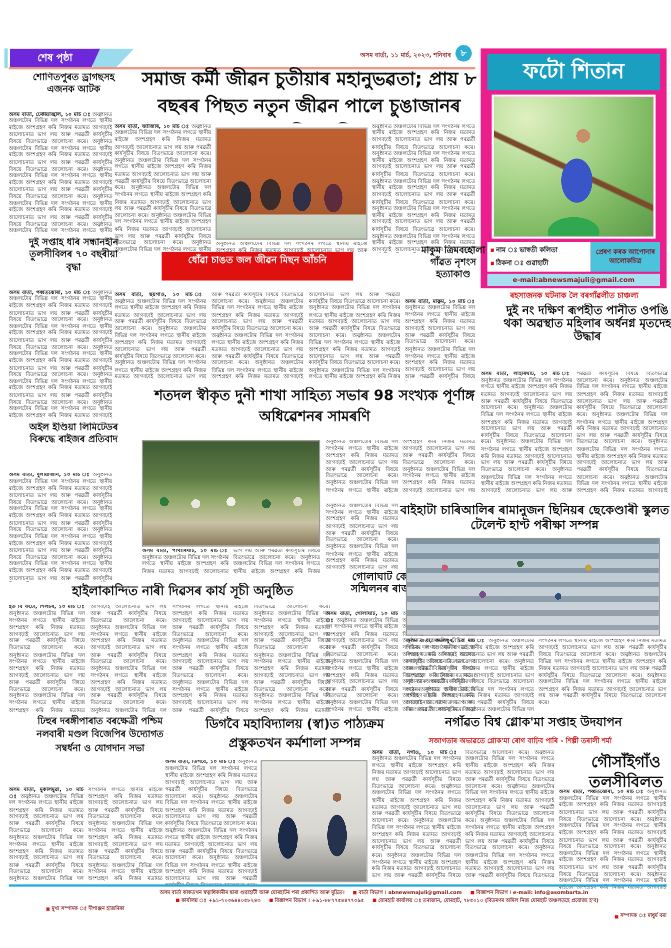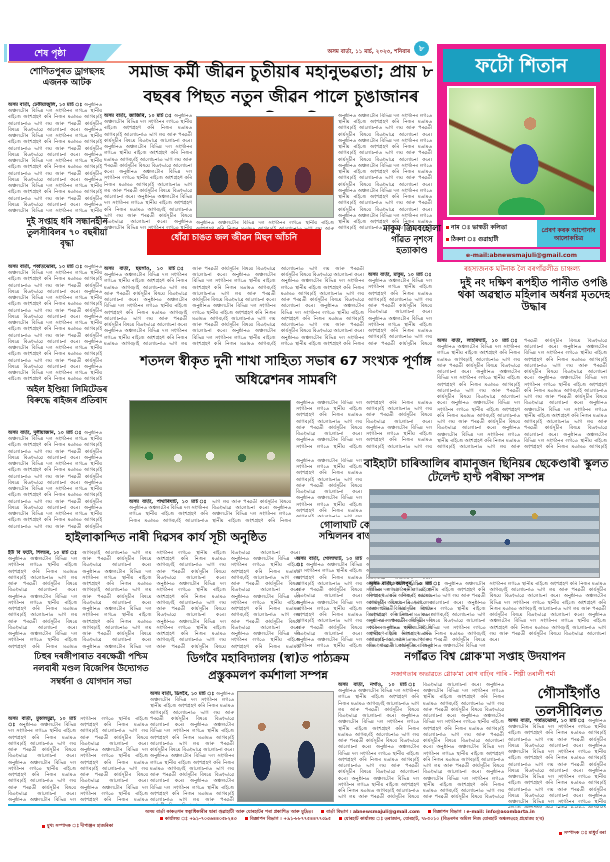--- a/index.html
+++ b/index.html
@@ -23,21 +23,21 @@
       overflow:hidden;margin-left:12px;}
   .bd{position:absolute;margin:0;font-size:4.8px;line-height:1.3;text-align:justify;color:#222;
       overflow:hidden;}
   .dl{font-weight:700;color:#000;}
   .c2{column-count:2;column-gap:4px;}
   .c3{column-count:3;column-gap:5px;}
   .c4{column-count:4;column-gap:5px;}
   .photo{position:absolute;overflow:hidden;border:1px solid #9a9a9a;box-sizing:border-box;}
   .banner{position:absolute;background:#e01010;color:#fff;font-weight:700;text-align:center;
           overflow:hidden;}
-  .kicker{position:absolute;color:#cc1111;font-weight:400;text-align:center;overflow:hidden;}
+  .kicker{position:absolute;color:#cc1111;font-weight:700;text-align:center;overflow:hidden;}
   
   .photobox{position:absolute;left:437px;top:44px;width:169px;height:218px;background:#ec1e8e;}
   .pb-head{position:absolute;left:443px;top:49px;width:157px;height:33px;background:#1b9fc0;
            color:#fff;font-weight:700;font-size:19px;line-height:33px;text-align:center;overflow:hidden;}
   .pb-photo{position:absolute;left:447px;top:86px;width:149px;height:131px;border:2px solid #fff;
             box-sizing:border-box;overflow:hidden;
             background:
               radial-gradient(ellipse 34px 20px at 50% 97%, #2fa84f 68%, transparent 70%),
               radial-gradient(ellipse 24px 34px at 52% 60%, #3a55c8 58%, transparent 60%),
               radial-gradient(circle 9px at 56% 28%, #c8906a 68%, transparent 70%),
@@ -116,21 +116,21 @@
   <div class="hl" style="left:368px;top:223px;width:64px;height:48px;font-size:8.5px;">মাকুম ত্ৰিমবহোলা গাঁৱত নৃশংস হত্যাকাণ্ড</div>
   <p class="bd" style="left:368px;top:272px;width:64px;height:74px;"><b class="dl">অসম বাৰ্তা, মাকুম, ১০ মাৰ্চ ঃ</b> <span>অনুষ্ঠানত অঞ্চলটোৰ বিভিন্ন দল সংগঠনৰ লগতে স্থানীয় ৰাইজে অংশগ্ৰহণ কৰি নিজৰ মতামত আগবঢ়াই আলোচনাত ভাগ লয় আৰু পৰৱৰ্তী কাৰ্যসূচীৰ বিষয়ে বিতংভাৱে আলোচনা কৰে। অনুষ্ঠানত অঞ্চলটোৰ বিভিন্ন দল সংগঠনৰ লগতে স্থানীয় ৰাইজে অংশগ্ৰহণ কৰি নিজৰ মতামত আগবঢ়াই আলোচনাত ভাগ লয় আৰু পৰৱৰ্তী কাৰ্যসূচীৰ বিষয়ে বিতংভাৱে আলোচনা কৰে। অনুষ্ঠানত অঞ্চলটোৰ বিভিন্ন দল সংগঠনৰ লগতে স্থানীয় ৰাইজে অংশগ্ৰহণ কৰি নিজৰ মতামত আগবঢ়াই আলোচনাত ভাগ লয় আৰু পৰৱৰ্তী কাৰ্যসূচীৰ বিষয়ে বিতংভাৱে আলোচনা কৰে।</span></p>
 
   <div class="banner" style="left:147px;top:229px;width:174px;height:26px;font-size:8.5px;line-height:16px;">ধোঁৱা চাঙত জল জীৱন মিছন আঁচনি</div>
   <p class="bd c3" style="left:104px;top:266px;width:260px;height:84px;"><b class="dl">অসম বাৰ্তা, ছয়গাঁও, ১০ মাৰ্চ ঃ</b> <span>অনুষ্ঠানত অঞ্চলটোৰ বিভিন্ন দল সংগঠনৰ লগতে স্থানীয় ৰাইজে অংশগ্ৰহণ কৰি নিজৰ মতামত আগবঢ়াই আলোচনাত ভাগ লয় আৰু পৰৱৰ্তী কাৰ্যসূচীৰ বিষয়ে বিতংভাৱে আলোচনা কৰে। অনুষ্ঠানত অঞ্চলটোৰ বিভিন্ন দল সংগঠনৰ লগতে স্থানীয় ৰাইজে অংশগ্ৰহণ কৰি নিজৰ মতামত আগবঢ়াই আলোচনাত ভাগ লয় আৰু পৰৱৰ্তী কাৰ্যসূচীৰ বিষয়ে বিতংভাৱে আলোচনা কৰে। অনুষ্ঠানত অঞ্চলটোৰ বিভিন্ন দল সংগঠনৰ লগতে স্থানীয় ৰাইজে অংশগ্ৰহণ কৰি নিজৰ মতামত আগবঢ়াই আলোচনাত ভাগ লয় আৰু পৰৱৰ্তী কাৰ্যসূচীৰ বিষয়ে বিতংভাৱে আলোচনা কৰে। অনুষ্ঠানত অঞ্চলটোৰ বিভিন্ন দল সংগঠনৰ লগতে স্থানীয় ৰাইজে অংশগ্ৰহণ কৰি নিজৰ মতামত আগবঢ়াই আলোচনাত ভাগ লয় আৰু পৰৱৰ্তী কাৰ্যসূচীৰ বিষয়ে বিতংভাৱে আলোচনা কৰে। অনুষ্ঠানত অঞ্চলটোৰ বিভিন্ন দল সংগঠনৰ লগতে স্থানীয় ৰাইজে অংশগ্ৰহণ কৰি নিজৰ মতামত আগবঢ়াই আলোচনাত ভাগ লয় আৰু পৰৱৰ্তী কাৰ্যসূচীৰ বিষয়ে বিতংভাৱে আলোচনা কৰে। অনুষ্ঠানত অঞ্চলটোৰ বিভিন্ন দল সংগঠনৰ লগতে স্থানীয় ৰাইজে অংশগ্ৰহণ কৰি নিজৰ মতামত আগবঢ়াই আলোচনাত ভাগ লয় আৰু পৰৱৰ্তী কাৰ্যসূচীৰ বিষয়ে বিতংভাৱে আলোচনা কৰে। অনুষ্ঠানত অঞ্চলটোৰ বিভিন্ন দল সংগঠনৰ লগতে স্থানীয় ৰাইজে অংশগ্ৰহণ কৰি নিজৰ মতামত আগবঢ়াই আলোচনাত ভাগ লয় আৰু পৰৱৰ্তী কাৰ্যসূচীৰ বিষয়ে বিতংভাৱে আলোচনা কৰে। অনুষ্ঠানত অঞ্চলটোৰ বিভিন্ন দল সংগঠনৰ লগতে স্থানীয় ৰাইজে অংশগ্ৰহণ কৰি নিজৰ মতামত আগবঢ়াই আলোচনাত ভাগ লয় আৰু পৰৱৰ্তী কাৰ্যসূচীৰ বিষয়ে বিতংভাৱে আলোচনা কৰে। অনুষ্ঠানত অঞ্চলটোৰ বিভিন্ন দল সংগঠনৰ লগতে স্থানীয় ৰাইজে অংশগ্ৰহণ কৰি নিজৰ মতামত আগবঢ়াই আলোচনাত ভাগ লয় আৰু পৰৱৰ্তী কাৰ্যসূচীৰ বিষয়ে বিতংভাৱে আলোচনা কৰে। অনুষ্ঠানত অঞ্চলটোৰ বিভিন্ন দল সংগঠনৰ লগতে স্থানীয় ৰাইজে অংশগ্ৰহণ কৰি নিজৰ মতামত আগবঢ়াই আলোচনাত ভাগ লয় আৰু পৰৱৰ্তী কাৰ্যসূচীৰ বিষয়ে বিতংভাৱে আলোচনা কৰে।</span></p>
 
   <div class="kicker" style="left:437px;top:264px;width:170px;height:10px;font-size:7px;line-height:10px;">ৰহস্যজনক ঘটনাক লৈ বৰগাঁৱলীত চাঞ্চল্য</div>
   <div class="hl" style="left:441px;top:276px;width:162px;height:60px;font-size:10.5px;line-height:1.15;">দুই নং দক্ষিণ ৰূপহীত পানীত ওপঙি থকা অৱস্থাত মহিলাৰ অৰ্ধনগ্ন মৃতদেহ উদ্ধাৰ</div>
   <p class="bd c2" style="left:437px;top:338px;width:170px;height:117px;"><b class="dl">অসম বাৰ্তা, লাহৰিঘাট, ১০ মাৰ্চ ঃ</b> <span>অনুষ্ঠানত অঞ্চলটোৰ বিভিন্ন দল সংগঠনৰ লগতে স্থানীয় ৰাইজে অংশগ্ৰহণ কৰি নিজৰ মতামত আগবঢ়াই আলোচনাত ভাগ লয় আৰু পৰৱৰ্তী কাৰ্যসূচীৰ বিষয়ে বিতংভাৱে আলোচনা কৰে। অনুষ্ঠানত অঞ্চলটোৰ বিভিন্ন দল সংগঠনৰ লগতে স্থানীয় ৰাইজে অংশগ্ৰহণ কৰি নিজৰ মতামত আগবঢ়াই আলোচনাত ভাগ লয় আৰু পৰৱৰ্তী কাৰ্যসূচীৰ বিষয়ে বিতংভাৱে আলোচনা কৰে। অনুষ্ঠানত অঞ্চলটোৰ বিভিন্ন দল সংগঠনৰ লগতে স্থানীয় ৰাইজে অংশগ্ৰহণ কৰি নিজৰ মতামত আগবঢ়াই আলোচনাত ভাগ লয় আৰু পৰৱৰ্তী কাৰ্যসূচীৰ বিষয়ে বিতংভাৱে আলোচনা কৰে। অনুষ্ঠানত অঞ্চলটোৰ বিভিন্ন দল সংগঠনৰ লগতে স্থানীয় ৰাইজে অংশগ্ৰহণ কৰি নিজৰ মতামত আগবঢ়াই আলোচনাত ভাগ লয় আৰু পৰৱৰ্তী কাৰ্যসূচীৰ বিষয়ে বিতংভাৱে আলোচনা কৰে। অনুষ্ঠানত অঞ্চলটোৰ বিভিন্ন দল সংগঠনৰ লগতে স্থানীয় ৰাইজে অংশগ্ৰহণ কৰি নিজৰ মতামত আগবঢ়াই আলোচনাত ভাগ লয় আৰু পৰৱৰ্তী কাৰ্যসূচীৰ বিষয়ে বিতংভাৱে আলোচনা কৰে। অনুষ্ঠানত অঞ্চলটোৰ বিভিন্ন দল সংগঠনৰ লগতে স্থানীয় ৰাইজে অংশগ্ৰহণ কৰি নিজৰ মতামত আগবঢ়াই আলোচনাত ভাগ লয় আৰু পৰৱৰ্তী কাৰ্যসূচীৰ বিষয়ে বিতংভাৱে আলোচনা কৰে। অনুষ্ঠানত অঞ্চলটোৰ বিভিন্ন দল সংগঠনৰ লগতে স্থানীয় ৰাইজে অংশগ্ৰহণ কৰি নিজৰ মতামত আগবঢ়াই আলোচনাত ভাগ লয় আৰু পৰৱৰ্তী কাৰ্যসূচীৰ বিষয়ে বিতংভাৱে আলোচনা কৰে। অনুষ্ঠানত অঞ্চলটোৰ বিভিন্ন দল সংগঠনৰ লগতে স্থানীয় ৰাইজে অংশগ্ৰহণ কৰি নিজৰ মতামত আগবঢ়াই আলোচনাত ভাগ লয় আৰু পৰৱৰ্তী কাৰ্যসূচীৰ বিষয়ে বিতংভাৱে আলোচনা কৰে।</span></p>
 
-  <div class="hl" style="left:116px;top:352px;width:316px;height:46px;font-size:13px;line-height:1.45;">শতদল স্বীকৃত দুনী শাখা সাহিত্য সভাৰ 67 সংখ্যক পূৰ্ণাঙ্গ অধিৱেশনৰ সামৰণি</div>
+  <div class="hl" style="left:116px;top:352px;width:316px;height:46px;font-size:13px;line-height:1.45;">শতদল স্বীকৃত দুনী শাখা সাহিত্য সভাৰ 98 সংখ্যক পূৰ্ণাঙ্গ অধিৱেশনৰ সামৰণি</div>
   <div class="photo" style="left:129px;top:400px;width:162px;height:97px;
        background:
          radial-gradient(circle 7px at 12% 58%, #2f7a3a 58%, transparent 60%),
          radial-gradient(circle 7px at 30% 60%, #e8e8e0 58%, transparent 60%),
          radial-gradient(circle 7px at 50% 58%, #f0f0e8 58%, transparent 60%),
          radial-gradient(circle 7px at 70% 60%, #356a40 58%, transparent 60%),
          radial-gradient(circle 7px at 88% 58%, #e0dccc 58%, transparent 60%),
          linear-gradient(180deg,#3f5c33 0%,#5d7a44 35%,#8fa868 55%,#c9c2a4 78%,#8a7a5c 100%);"></div>
   <p class="bd c2" style="left:296px;top:400px;width:136px;height:56px;"><span>অনুষ্ঠানত অঞ্চলটোৰ বিভিন্ন দল সংগঠনৰ লগতে স্থানীয় ৰাইজে অংশগ্ৰহণ কৰি নিজৰ মতামত আগবঢ়াই আলোচনাত ভাগ লয় আৰু পৰৱৰ্তী কাৰ্যসূচীৰ বিষয়ে বিতংভাৱে আলোচনা কৰে। অনুষ্ঠানত অঞ্চলটোৰ বিভিন্ন দল সংগঠনৰ লগতে স্থানীয় ৰাইজে অংশগ্ৰহণ কৰি নিজৰ মতামত আগবঢ়াই আলোচনাত ভাগ লয় আৰু পৰৱৰ্তী কাৰ্যসূচীৰ বিষয়ে বিতংভাৱে আলোচনা কৰে। অনুষ্ঠানত অঞ্চলটোৰ বিভিন্ন দল সংগঠনৰ লগতে স্থানীয় ৰাইজে অংশগ্ৰহণ কৰি নিজৰ মতামত আগবঢ়াই আলোচনাত ভাগ লয় আৰু পৰৱৰ্তী কাৰ্যসূচীৰ বিষয়ে বিতংভাৱে আলোচনা কৰে। অনুষ্ঠানত অঞ্চলটোৰ বিভিন্ন দল সংগঠনৰ লগতে স্থানীয় ৰাইজে অংশগ্ৰহণ কৰি নিজৰ মতামত আগবঢ়াই আলোচনাত ভাগ লয় আৰু পৰৱৰ্তী কাৰ্যসূচীৰ বিষয়ে বিতংভাৱে আলোচনা কৰে।</span></p>
   <p class="bd" style="left:296px;top:458px;width:66px;height:59px;"><span>অনুষ্ঠানত অঞ্চলটোৰ বিভিন্ন দল সংগঠনৰ লগতে স্থানীয় ৰাইজে অংশগ্ৰহণ কৰি নিজৰ মতামত আগবঢ়াই আলোচনাত ভাগ লয় আৰু পৰৱৰ্তী কাৰ্যসূচীৰ বিষয়ে বিতংভাৱে আলোচনা কৰে। অনুষ্ঠানত অঞ্চলটোৰ বিভিন্ন দল সংগঠনৰ লগতে স্থানীয় ৰাইজে অংশগ্ৰহণ কৰি নিজৰ মতামত আগবঢ়াই আলোচনাত ভাগ লয় আৰু পৰৱৰ্তী কাৰ্যসূচীৰ বিষয়ে বিতংভাৱে আলোচনা কৰে। অনুষ্ঠানত অঞ্চলটোৰ বিভিন্ন দল সংগঠনৰ লগতে স্থানীয় ৰাইজে অংশগ্ৰহণ কৰি নিজৰ মতামত আগবঢ়াই আলোচনাত ভাগ লয় আৰু পৰৱৰ্তী কাৰ্যসূচীৰ বিষয়ে বিতংভাৱে আলোচনা কৰে।</span></p>
@@ -150,21 +150,21 @@
          repeating-linear-gradient(180deg, rgba(40,60,80,.28) 0 5px, rgba(255,255,255,.22) 5px 13px),
          linear-gradient(180deg,#9fb4c2 0%,#c4ccd2 100%);"></div>
   <p class="bd c2" style="left:369px;top:581px;width:237px;height:70px;"><b class="dl">অসম বাৰ্তা, কমলপুৰ, ১০ মাৰ্চ ঃ</b> <span>অনুষ্ঠানত অঞ্চলটোৰ বিভিন্ন দল সংগঠনৰ লগতে স্থানীয় ৰাইজে অংশগ্ৰহণ কৰি নিজৰ মতামত আগবঢ়াই আলোচনাত ভাগ লয় আৰু পৰৱৰ্তী কাৰ্যসূচীৰ বিষয়ে বিতংভাৱে আলোচনা কৰে। অনুষ্ঠানত অঞ্চলটোৰ বিভিন্ন দল সংগঠনৰ লগতে স্থানীয় ৰাইজে অংশগ্ৰহণ কৰি নিজৰ মতামত আগবঢ়াই আলোচনাত ভাগ লয় আৰু পৰৱৰ্তী কাৰ্যসূচীৰ বিষয়ে বিতংভাৱে আলোচনা কৰে। অনুষ্ঠানত অঞ্চলটোৰ বিভিন্ন দল সংগঠনৰ লগতে স্থানীয় ৰাইজে অংশগ্ৰহণ কৰি নিজৰ মতামত আগবঢ়াই আলোচনাত ভাগ লয় আৰু পৰৱৰ্তী কাৰ্যসূচীৰ বিষয়ে বিতংভাৱে আলোচনা কৰে। অনুষ্ঠানত অঞ্চলটোৰ বিভিন্ন দল সংগঠনৰ লগতে স্থানীয় ৰাইজে অংশগ্ৰহণ কৰি নিজৰ মতামত আগবঢ়াই আলোচনাত ভাগ লয় আৰু পৰৱৰ্তী কাৰ্যসূচীৰ বিষয়ে বিতংভাৱে আলোচনা কৰে। অনুষ্ঠানত অঞ্চলটোৰ বিভিন্ন দল সংগঠনৰ লগতে স্থানীয় ৰাইজে অংশগ্ৰহণ কৰি নিজৰ মতামত আগবঢ়াই আলোচনাত ভাগ লয় আৰু পৰৱৰ্তী কাৰ্যসূচীৰ বিষয়ে বিতংভাৱে আলোচনা কৰে। অনুষ্ঠানত অঞ্চলটোৰ বিভিন্ন দল সংগঠনৰ লগতে স্থানীয় ৰাইজে অংশগ্ৰহণ কৰি নিজৰ মতামত আগবঢ়াই আলোচনাত ভাগ লয় আৰু পৰৱৰ্তী কাৰ্যসূচীৰ বিষয়ে বিতংভাৱে আলোচনা কৰে।</span></p>
 
   <div class="hl" style="left:8px;top:530px;width:292px;height:17px;font-size:11.5px;white-space:nowrap;">হাইলাকান্দিত নাৰী দিৱসৰ কাৰ্য সূচী অনুষ্ঠিত</div>
   <p class="bd c4" style="left:8px;top:550px;width:292px;height:101px;"><b class="dl">ইউ বি ফটো, শিলচৰ, ১০ মাৰ্চ ঃ</b> <span>অনুষ্ঠানত অঞ্চলটোৰ বিভিন্ন দল সংগঠনৰ লগতে স্থানীয় ৰাইজে অংশগ্ৰহণ কৰি নিজৰ মতামত আগবঢ়াই আলোচনাত ভাগ লয় আৰু পৰৱৰ্তী কাৰ্যসূচীৰ বিষয়ে বিতংভাৱে আলোচনা কৰে। অনুষ্ঠানত অঞ্চলটোৰ বিভিন্ন দল সংগঠনৰ লগতে স্থানীয় ৰাইজে অংশগ্ৰহণ কৰি নিজৰ মতামত আগবঢ়াই আলোচনাত ভাগ লয় আৰু পৰৱৰ্তী কাৰ্যসূচীৰ বিষয়ে বিতংভাৱে আলোচনা কৰে। অনুষ্ঠানত অঞ্চলটোৰ বিভিন্ন দল সংগঠনৰ লগতে স্থানীয় ৰাইজে অংশগ্ৰহণ কৰি নিজৰ মতামত আগবঢ়াই আলোচনাত ভাগ লয় আৰু পৰৱৰ্তী কাৰ্যসূচীৰ বিষয়ে বিতংভাৱে আলোচনা কৰে। অনুষ্ঠানত অঞ্চলটোৰ বিভিন্ন দল সংগঠনৰ লগতে স্থানীয় ৰাইজে অংশগ্ৰহণ কৰি নিজৰ মতামত আগবঢ়াই আলোচনাত ভাগ লয় আৰু পৰৱৰ্তী কাৰ্যসূচীৰ বিষয়ে বিতংভাৱে আলোচনা কৰে। অনুষ্ঠানত অঞ্চলটোৰ বিভিন্ন দল সংগঠনৰ লগতে স্থানীয় ৰাইজে অংশগ্ৰহণ কৰি নিজৰ মতামত আগবঢ়াই আলোচনাত ভাগ লয় আৰু পৰৱৰ্তী কাৰ্যসূচীৰ বিষয়ে বিতংভাৱে আলোচনা কৰে। অনুষ্ঠানত অঞ্চলটোৰ বিভিন্ন দল সংগঠনৰ লগতে স্থানীয় ৰাইজে অংশগ্ৰহণ কৰি নিজৰ মতামত আগবঢ়াই আলোচনাত ভাগ লয় আৰু পৰৱৰ্তী কাৰ্যসূচীৰ বিষয়ে বিতংভাৱে আলোচনা কৰে। অনুষ্ঠানত অঞ্চলটোৰ বিভিন্ন দল সংগঠনৰ লগতে স্থানীয় ৰাইজে অংশগ্ৰহণ কৰি নিজৰ মতামত আগবঢ়াই আলোচনাত ভাগ লয় আৰু পৰৱৰ্তী কাৰ্যসূচীৰ বিষয়ে বিতংভাৱে আলোচনা কৰে। অনুষ্ঠানত অঞ্চলটোৰ বিভিন্ন দল সংগঠনৰ লগতে স্থানীয় ৰাইজে অংশগ্ৰহণ কৰি নিজৰ মতামত আগবঢ়াই আলোচনাত ভাগ লয় আৰু পৰৱৰ্তী কাৰ্যসূচীৰ বিষয়ে বিতংভাৱে আলোচনা কৰে। অনুষ্ঠানত অঞ্চলটোৰ বিভিন্ন দল সংগঠনৰ লগতে স্থানীয় ৰাইজে অংশগ্ৰহণ কৰি নিজৰ মতামত আগবঢ়াই আলোচনাত ভাগ লয় আৰু পৰৱৰ্তী কাৰ্যসূচীৰ বিষয়ে বিতংভাৱে আলোচনা কৰে। অনুষ্ঠানত অঞ্চলটোৰ বিভিন্ন দল সংগঠনৰ লগতে স্থানীয় ৰাইজে অংশগ্ৰহণ কৰি নিজৰ মতামত আগবঢ়াই আলোচনাত ভাগ লয় আৰু পৰৱৰ্তী কাৰ্যসূচীৰ বিষয়ে বিতংভাৱে আলোচনা কৰে। অনুষ্ঠানত অঞ্চলটোৰ বিভিন্ন দল সংগঠনৰ লগতে স্থানীয় ৰাইজে অংশগ্ৰহণ কৰি নিজৰ মতামত আগবঢ়াই আলোচনাত ভাগ লয় আৰু পৰৱৰ্তী কাৰ্যসূচীৰ বিষয়ে বিতংভাৱে আলোচনা কৰে। অনুষ্ঠানত অঞ্চলটোৰ বিভিন্ন দল সংগঠনৰ লগতে স্থানীয় ৰাইজে অংশগ্ৰহণ কৰি নিজৰ মতামত আগবঢ়াই আলোচনাত ভাগ লয় আৰু পৰৱৰ্তী কাৰ্যসূচীৰ বিষয়ে বিতংভাৱে আলোচনা কৰে।</span></p>
 
   <div class="hl" style="left:10px;top:650px;width:138px;height:64px;font-size:8.5px;line-height:1.45;">ঢিহুৰ দৰঙ্গীপাৰাত বৰক্ষেত্ৰী পশ্চিম নলবাৰী মণ্ডল বিজেপিৰ উদ্যোগত সম্বৰ্ধনা ও যোগদান সভা</div>
   <p class="bd c2" style="left:8px;top:716px;width:140px;height:90px;"><b class="dl">অসম বাৰ্তা, মুকালমুৱা, ১০ মাৰ্চ ঃ</b> <span>অনুষ্ঠানত অঞ্চলটোৰ বিভিন্ন দল সংগঠনৰ লগতে স্থানীয় ৰাইজে অংশগ্ৰহণ কৰি নিজৰ মতামত আগবঢ়াই আলোচনাত ভাগ লয় আৰু পৰৱৰ্তী কাৰ্যসূচীৰ বিষয়ে বিতংভাৱে আলোচনা কৰে। অনুষ্ঠানত অঞ্চলটোৰ বিভিন্ন দল সংগঠনৰ লগতে স্থানীয় ৰাইজে অংশগ্ৰহণ কৰি নিজৰ মতামত আগবঢ়াই আলোচনাত ভাগ লয় আৰু পৰৱৰ্তী কাৰ্যসূচীৰ বিষয়ে বিতংভাৱে আলোচনা কৰে। অনুষ্ঠানত অঞ্চলটোৰ বিভিন্ন দল সংগঠনৰ লগতে স্থানীয় ৰাইজে অংশগ্ৰহণ কৰি নিজৰ মতামত আগবঢ়াই আলোচনাত ভাগ লয় আৰু পৰৱৰ্তী কাৰ্যসূচীৰ বিষয়ে বিতংভাৱে আলোচনা কৰে। অনুষ্ঠানত অঞ্চলটোৰ বিভিন্ন দল সংগঠনৰ লগতে স্থানীয় ৰাইজে অংশগ্ৰহণ কৰি নিজৰ মতামত আগবঢ়াই আলোচনাত ভাগ লয় আৰু পৰৱৰ্তী কাৰ্যসূচীৰ বিষয়ে বিতংভাৱে আলোচনা কৰে। অনুষ্ঠানত অঞ্চলটোৰ বিভিন্ন দল সংগঠনৰ লগতে স্থানীয় ৰাইজে অংশগ্ৰহণ কৰি নিজৰ মতামত আগবঢ়াই আলোচনাত ভাগ লয় আৰু পৰৱৰ্তী কাৰ্যসূচীৰ বিষয়ে বিতংভাৱে আলোচনা কৰে। অনুষ্ঠানত অঞ্চলটোৰ বিভিন্ন দল সংগঠনৰ লগতে স্থানীয় ৰাইজে অংশগ্ৰহণ কৰি নিজৰ মতামত আগবঢ়াই আলোচনাত ভাগ লয় আৰু পৰৱৰ্তী কাৰ্যসূচীৰ বিষয়ে বিতংভাৱে আলোচনা কৰে।</span></p>
 
-  <div class="hl" style="left:150px;top:650px;width:212px;height:38px;font-size:11.5px;line-height:1.5;">ডিগবৈ মহাবিদ্যালয় (স্বা)ত পাঠ্যক্ৰম প্ৰস্তুকমলপ কৰ্মশালা সম্পন্ন</div>
+  <div class="hl" style="left:150px;top:650px;width:212px;height:38px;font-size:11.5px;line-height:1.5;">ডিগবৈ মহাবিদ্যালয় (স্বা)ত পাঠ্যক্ৰম প্ৰস্তুকতখন কৰ্মশালা সম্পন্ন</div>
   <p class="bd" style="left:150px;top:691px;width:84px;height:114px;"><b class="dl">অসম বাৰ্তা, ডিগবৈ, ১০ মাৰ্চ ঃ</b> <span>অনুষ্ঠানত অঞ্চলটোৰ বিভিন্ন দল সংগঠনৰ লগতে স্থানীয় ৰাইজে অংশগ্ৰহণ কৰি নিজৰ মতামত আগবঢ়াই আলোচনাত ভাগ লয় আৰু পৰৱৰ্তী কাৰ্যসূচীৰ বিষয়ে বিতংভাৱে আলোচনা কৰে। অনুষ্ঠানত অঞ্চলটোৰ বিভিন্ন দল সংগঠনৰ লগতে স্থানীয় ৰাইজে অংশগ্ৰহণ কৰি নিজৰ মতামত আগবঢ়াই আলোচনাত ভাগ লয় আৰু পৰৱৰ্তী কাৰ্যসূচীৰ বিষয়ে বিতংভাৱে আলোচনা কৰে। অনুষ্ঠানত অঞ্চলটোৰ বিভিন্ন দল সংগঠনৰ লগতে স্থানীয় ৰাইজে অংশগ্ৰহণ কৰি নিজৰ মতামত আগবঢ়াই আলোচনাত ভাগ লয় আৰু পৰৱৰ্তী কাৰ্যসূচীৰ বিষয়ে বিতংভাৱে আলোচনা কৰে। অনুষ্ঠানত অঞ্চলটোৰ বিভিন্ন দল সংগঠনৰ লগতে স্থানীয় ৰাইজে অংশগ্ৰহণ কৰি নিজৰ মতামত আগবঢ়াই আলোচনাত ভাগ লয় আৰু পৰৱৰ্তী কাৰ্যসূচীৰ বিষয়ে বিতংভাৱে আলোচনা কৰে। অনুষ্ঠানত অঞ্চলটোৰ বিভিন্ন দল সংগঠনৰ লগতে স্থানীয় ৰাইজে অংশগ্ৰহণ কৰি নিজৰ মতামত আগবঢ়াই আলোচনাত ভাগ লয় আৰু পৰৱৰ্তী কাৰ্যসূচীৰ বিষয়ে বিতংভাৱে আলোচনা কৰে।</span></p>
   <div class="photo" style="left:237px;top:691px;width:97px;height:111px;
        background:
          radial-gradient(ellipse 15px 32px at 25% 64%, #1c2a4a 58%, transparent 60%),
          radial-gradient(ellipse 15px 32px at 72% 62%, #24324e 58%, transparent 60%),
          radial-gradient(circle 6px at 25% 32%, #b07a58 66%, transparent 68%),
          radial-gradient(circle 6px at 72% 30%, #9a6a4a 66%, transparent 68%),
          linear-gradient(180deg,#e8e6e0 0%,#d8d6d0 60%,#8a8a86 100%);"></div>
 
   <div class="hl" style="left:338px;top:650px;width:270px;height:17px;font-size:11px;white-space:nowrap;">নগাঁৱত বিশ্ব গ্লোক'মা সপ্তাহ উদযাপন</div>

